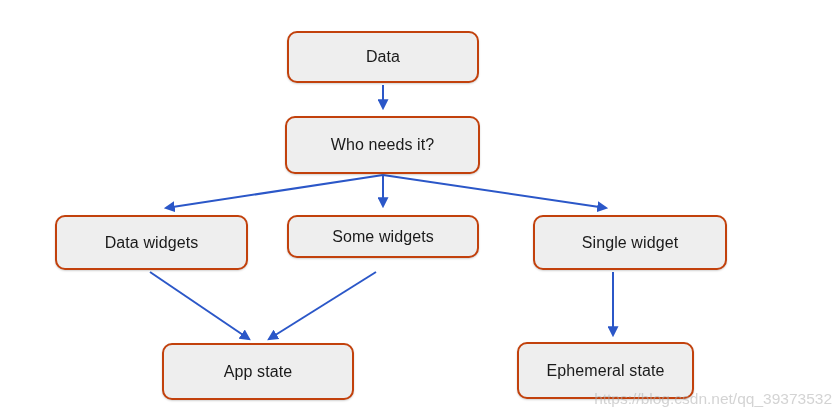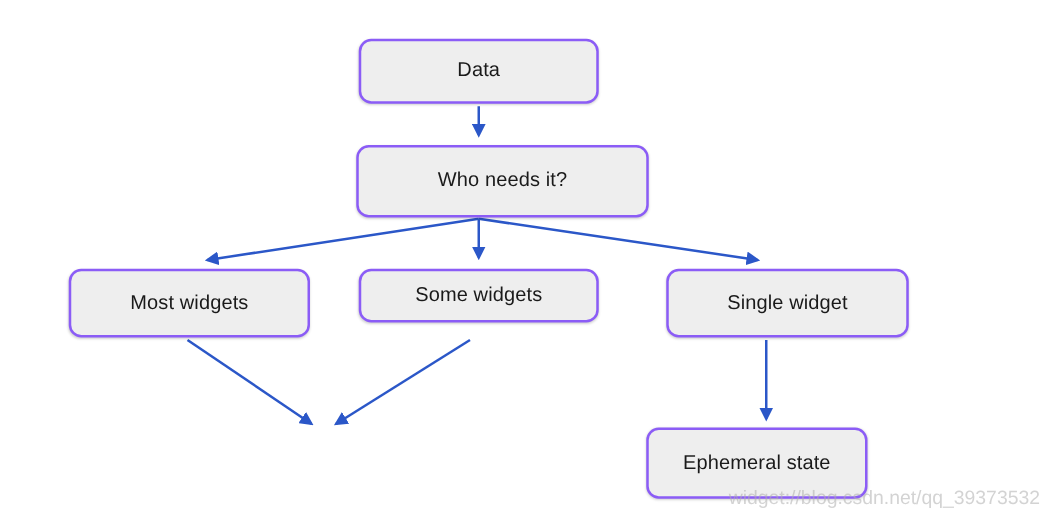--- a/index.html
+++ b/index.html
@@ -20,32 +20,32 @@
     left: 0;
     top: 0;
     width: 835px;
     height: 416px;
     pointer-events: none;
   }
   .node {
     position: absolute;
     box-sizing: border-box;
     background: #eeeeee;
-    border: 2px solid #8b5cf6;
+    border: 2px solid #c2410c;
     border-radius: 10px;
     box-shadow: 0 1px 2px rgba(0,0,0,0.18);
     display: flex;
     align-items: center;
     justify-content: center;
     font-size: 16px;
     color: #1a1a1a;
     letter-spacing: 0.1px;
   }
   .node-data      { left: 287px; top: 31px;  width: 192px; height: 52px; }
-  .node-who       { left: 285px; top: 116px; width: 234px; height: 58px; }
+  .node-who       { left: 285px; top: 116px; width: 195px; height: 58px; }
   .node-most      { left: 55px;  top: 215px; width: 193px; height: 55px; }
   .node-some      { left: 287px; top: 215px; width: 192px; height: 43px; }
   .node-single    { left: 517px; top: 215px; width: 194px; height: 55px; margin-left: 16px; }
   .node-app       { left: 162px; top: 343px; width: 192px; height: 57px; }
   .node-ephemeral { left: 517px; top: 342px; width: 177px; height: 57px; }
   .watermark {
     position: absolute;
     right: 3px;
     top: 390px;
     font-size: 15.5px;
@@ -76,31 +76,34 @@
 
   <div class="node node-data">
     <span>Data</span>
   </div>
 
   <div class="node node-who">
     <span>Who needs it?</span>
   </div>
 
   <div class="node node-most">
-    <span>Most widgets</span>
+    <span>Data widgets</span>
   </div>
 
   <div class="node node-some">
     <span>Some widgets</span>
   </div>
 
   <div class="node node-single">
     <span>Single widget</span>
   </div>
 
+  <div class="node node-app">
+    <span>App state</span>
+  </div>
 
   <div class="node node-ephemeral">
     <span>Ephemeral state</span>
   </div>
 
-  <div class="watermark">widget://blog.csdn.net/qq_39373532</div>
+  <div class="watermark">https://blog.csdn.net/qq_39373532</div>
 
 </div>
 
 </body></html>

